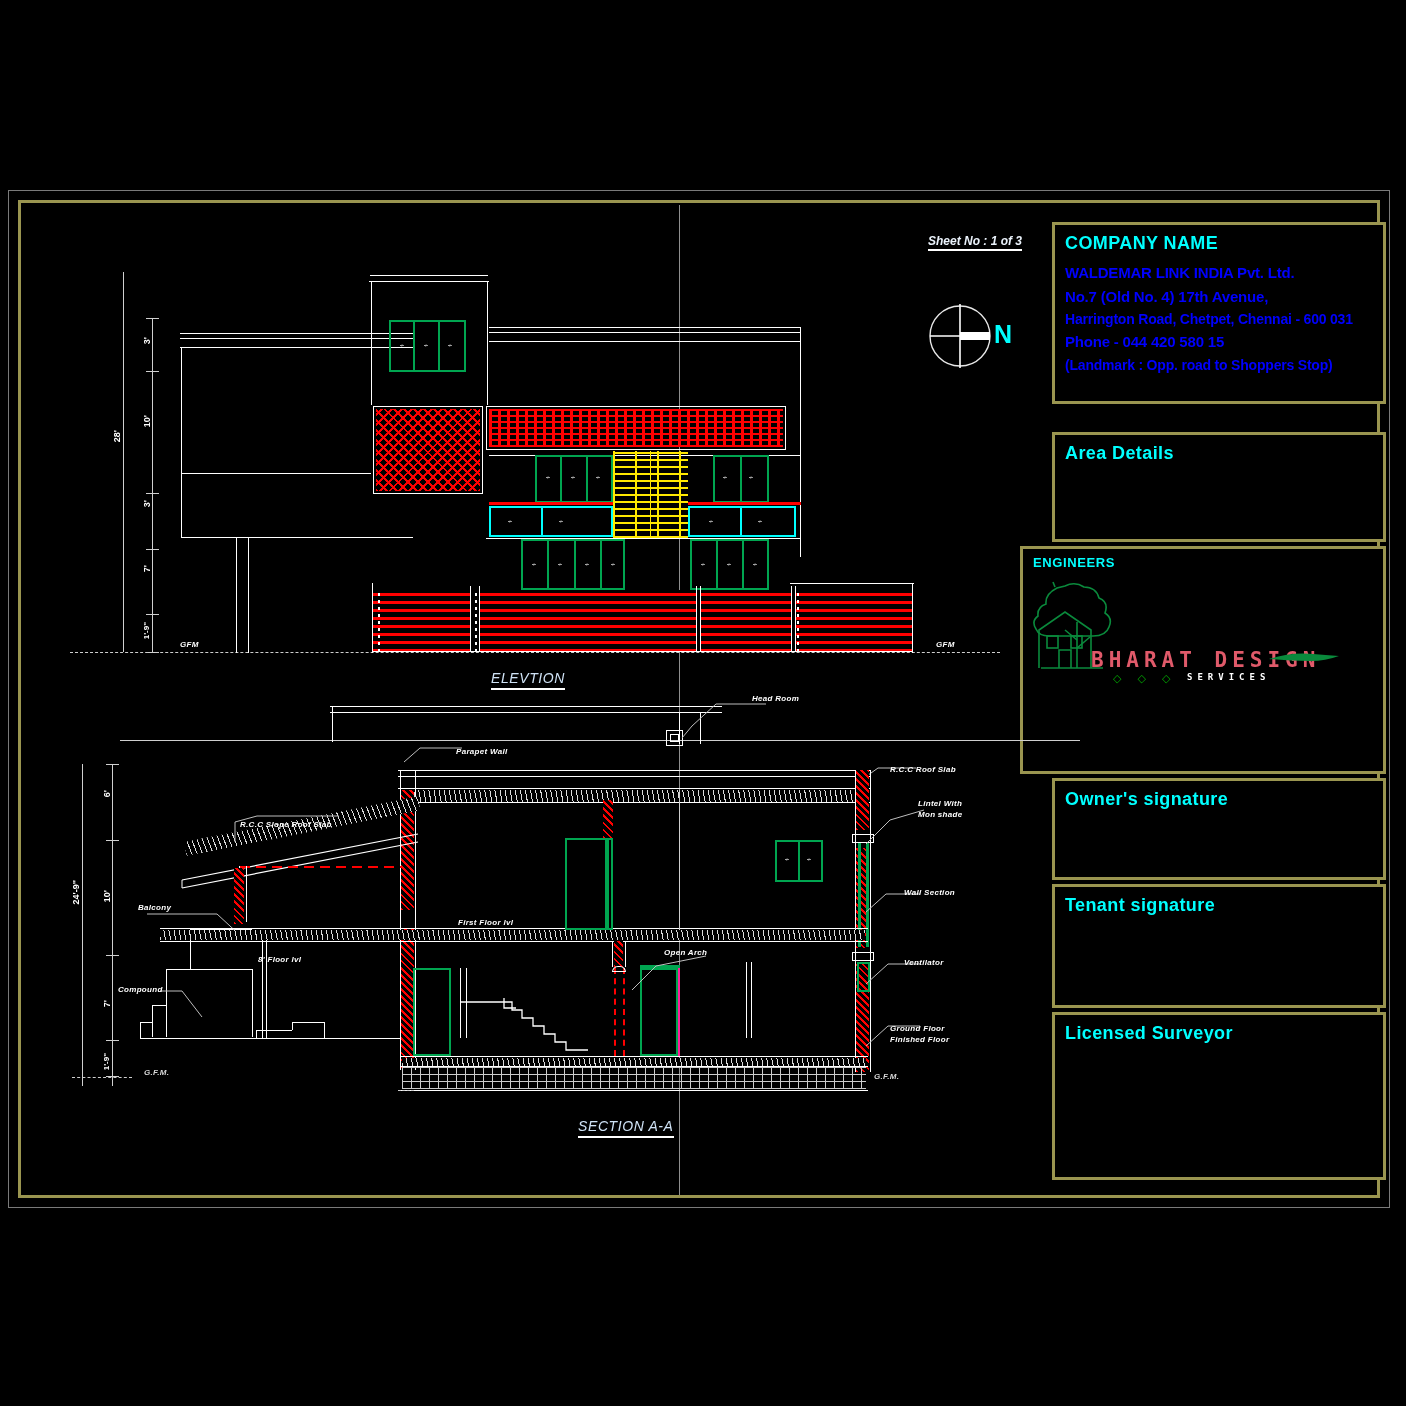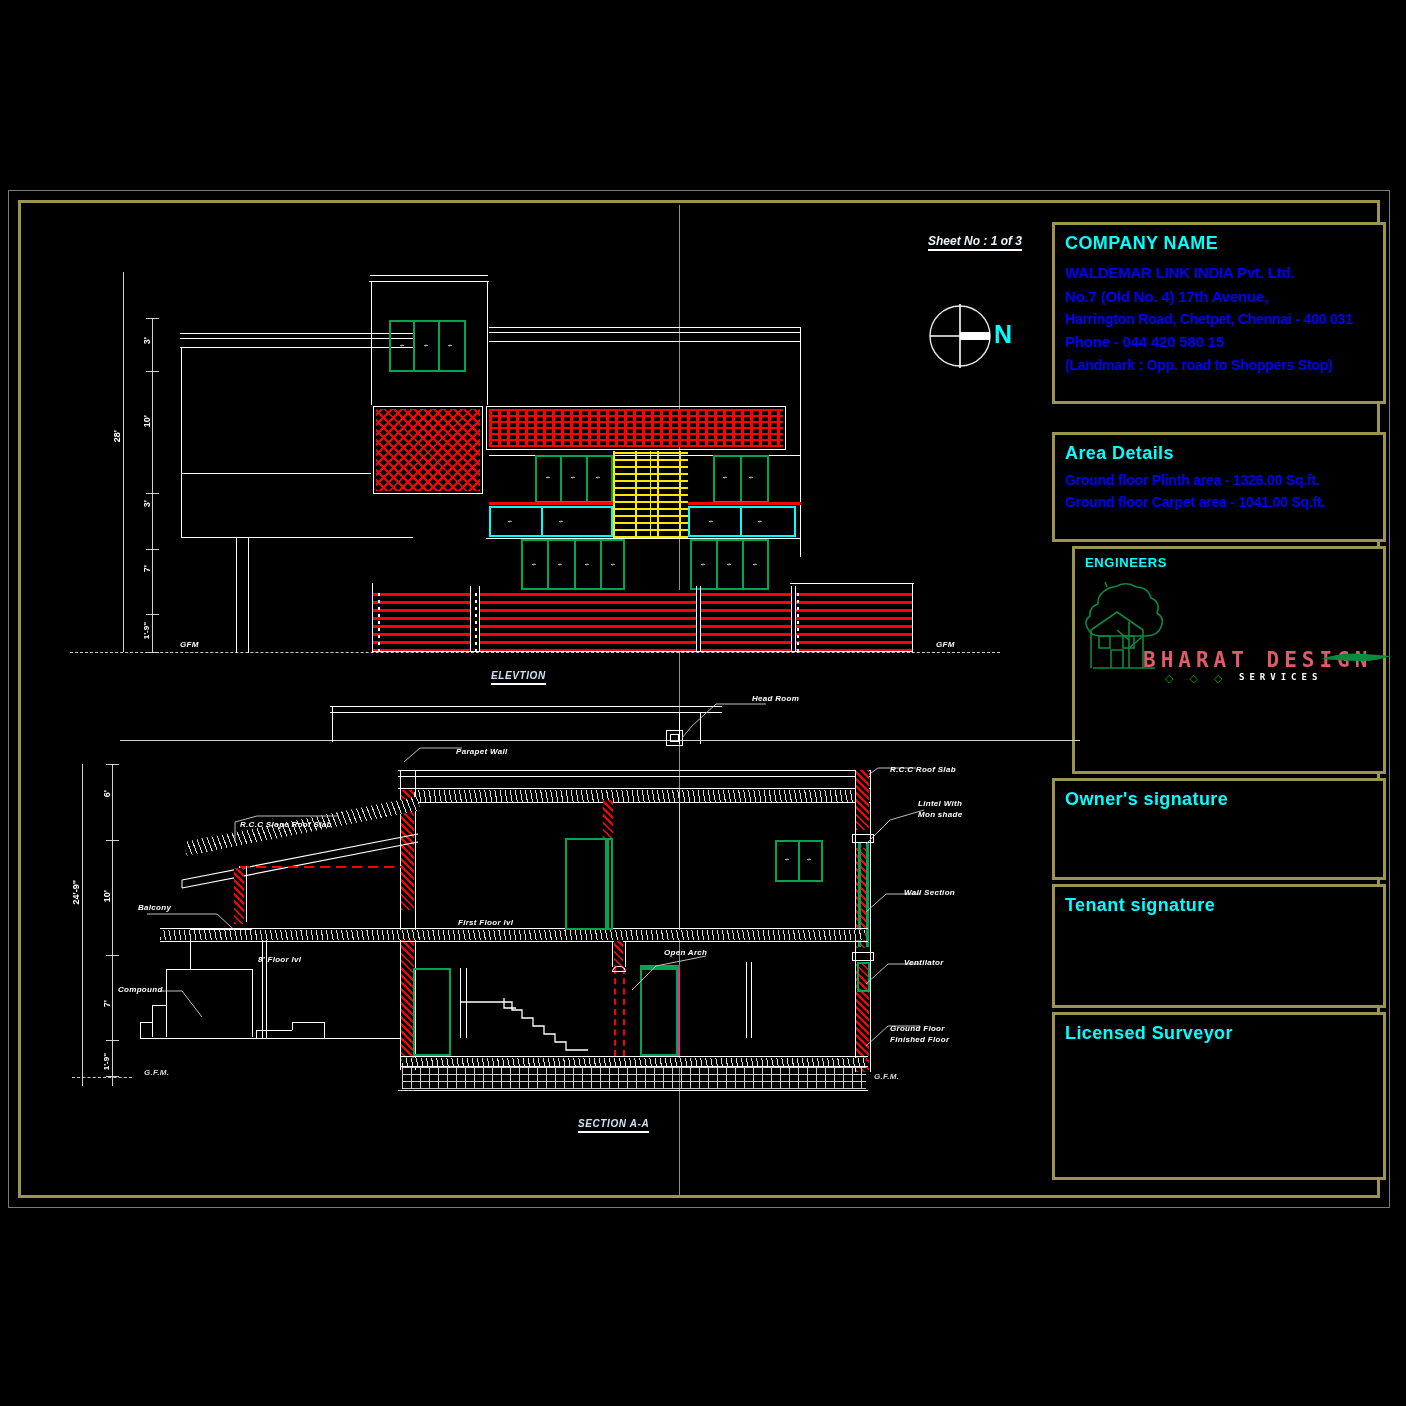--- a/index.html
+++ b/index.html
@@ -9,21 +9,21 @@
   
   .outer-frame{position:absolute;left:8px;top:190px;width:1382px;height:1018px;
     border:1px solid #7a7a7a;box-sizing:border-box;}
   .inner-frame{position:absolute;left:18px;top:200px;width:1362px;height:998px;
     border:3px solid #9a9550;box-sizing:border-box;}
 
   
   .tb{position:absolute;right:20px;box-sizing:border-box;border:3px solid #9a9550;background:#000;}
   .tb-company{top:222px;width:334px;height:182px;}
   .tb-area{top:432px;width:334px;height:110px;}
-  .tb-eng{top:546px;width:314px;height:228px;}
+  .tb-eng{top:546px;width:366px;height:228px;}
   .tb-owner{top:778px;width:334px;height:102px;}
   .tb-tenant{top:884px;width:334px;height:124px;}
   .tb-lic{top:1012px;width:334px;height:168px;}
 
   .tb-head{color:#00ffff;font-size:18px;font-weight:bold;letter-spacing:.4px;
     margin:8px 0 0 10px;}
   .tb-head.sm{font-size:13px;letter-spacing:.6px;margin-top:6px;}
   .tb-line{color:#0000ff;font-size:15px;font-weight:bold;margin:1px 4px 0 10px;
     letter-spacing:-.2px;line-height:1.5;white-space:nowrap;}
   .tb-line.tight{font-size:14px;}
@@ -50,21 +50,21 @@
   .red{background:#ff0000;}
   .cyan{background:#00ffff;}
   .grn{background:#00a550;}
   .gry{background:#9a9a9a;}
 
   .lbl{position:absolute;color:#ffffff;font-size:8px;font-style:italic;
     font-weight:bold;white-space:nowrap;letter-spacing:.3px;}
   .dimtxt{position:absolute;color:#ffffff;font-size:9px;font-weight:bold;
     writing-mode:vertical-rl;transform:rotate(180deg);white-space:nowrap;}
 
-  .ttl{position:absolute;color:#cfe2f5;font-size:10px;font-style:italic;font-weight:bold;
+  .ttl{position:absolute;color:#cfe2f5;font-size:14px;font-style:italic;font-weight:normal;
     letter-spacing:.6px;border-bottom:2px solid #fff;padding-bottom:2px;white-space:nowrap;}
 
   .sheetno{position:absolute;color:#eaf2fb;font-size:12px;font-style:italic;font-weight:bold;
     border-bottom:2px solid #fff;padding-bottom:1px;white-space:nowrap;}
 
   
   .box{position:absolute;box-sizing:border-box;}
   .bgrn{border:2px solid #00a550;}
   .bcyn{border:2px solid #00ffff;}
   .bwht{border:1px solid #ffffff;}
@@ -94,32 +94,28 @@
 <div id="sheet">
 
   <div class="outer-frame"></div>
   <div class="inner-frame"></div>
 
   <div class="tb tb-company">
     <div class="tb-head">COMPANY NAME</div>
     <div class="tb-body">
       <div class="tb-line">WALDEMAR LINK INDIA Pvt. Ltd.</div>
       <div class="tb-line">No.7 (Old No. 4) 17th Avenue,</div>
-      <div class="tb-line tight">Harrington Road, Chetpet, Chennai - 400 031</div>
+      <div class="tb-line tight">Harrington Road, Chetpet, Chennai - 600 031</div>
       <div class="tb-line">Phone - 044 420 580 15</div>
       <div class="tb-line tight">(Landmark : Opp. road to Shoppers Stop)</div>
     </div>
   </div>
 
   <div class="tb tb-area">
     <div class="tb-head">Area Details</div>
-    <div class="tb-body" style="margin-top:6px">
-      <div class="tb-line tight">Ground floor Plinth area - 1326.00 Sq.ft.</div>
-      <div class="tb-line tight">Ground floor Carpet area - 1041.00 Sq.ft.</div>
-    </div>
   </div>
 
   <div class="tb tb-eng">
     <div class="tb-head sm">ENGINEERS</div>
     <div class="logo-wrap">
       <svg class="tree-svg" width="120" height="98" viewBox="0 0 120 98">
         <g fill="none" stroke="#0a8a3c" stroke-width="1.6">
           <path d="M26 14 q-12 6 -11 16 q-9 3 -8 12 q-7 5 -2 13 q3 7 13 7 l44 0 q13 0 16 -9 q4 -9 -4 -14 q4 -11 -6 -15 q-3 -11 -15 -11 q-9 -6 -19 -1 z"></path>
           <path d="M46 48 l0 46"></path>
           <path d="M46 66 l-12 -10 M46 74 l13 -11"></path>

